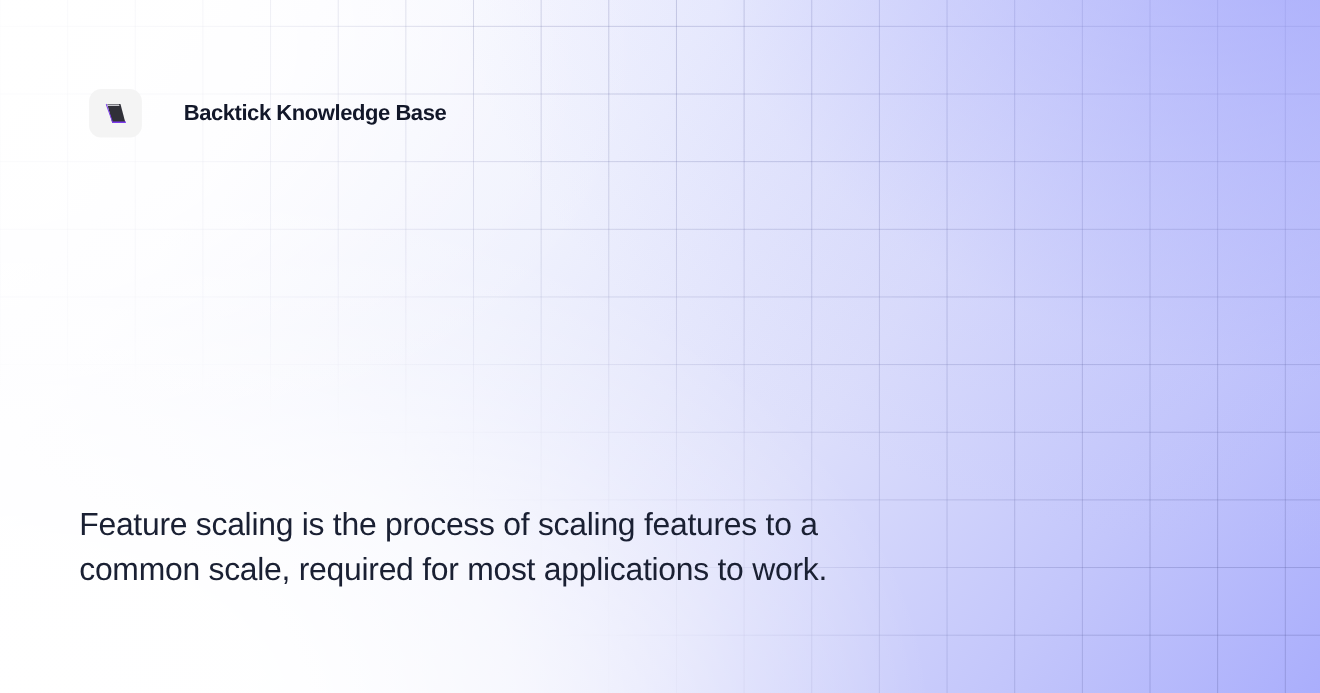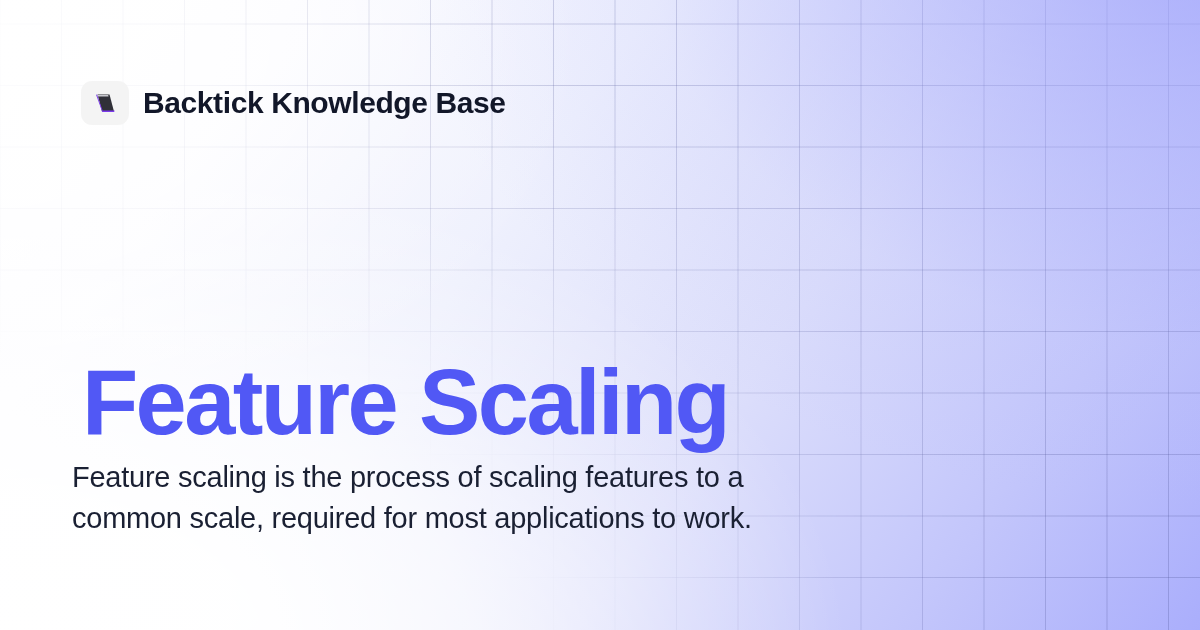--- a/index.html
+++ b/index.html
@@ -91,26 +91,27 @@
     background: rgba(243, 243, 243, 0.88);
     display: flex;
     align-items: center;
     justify-content: center;
     flex: 0 0 auto;
   }
 
   .brand-mark svg { display: block; }
 
   .brand-title {
-    font-size: 30px;
+    font-size: 20px;
     font-weight: bold;
     letter-spacing: -0.4px;
     color: #121729;
     white-space: nowrap;
     line-height: 1;
+    margin-left: 24px;
   }
 
   .headline {
     position: absolute;
     left: 82px;
     top: 294px;
     font-size: 92px;
     font-weight: bold;
     letter-spacing: -2.6px;
     line-height: 1;
@@ -148,18 +149,17 @@
         <svg width="30" height="30" viewBox="0 0 30 30" aria-hidden="true">
           <polygon points="7.5,6.5 19.5,6.5 24.0,23.5 12.0,23.5" fill="#303038"></polygon>
           <polygon points="6.2,6.9 18.2,6.9 18.6,8.4 6.6,8.4" fill="#c9c9cf"></polygon>
           <polygon points="6.2,6.9 6.9,6.3 12.9,23.3 12.2,23.9" fill="#7c3aed"></polygon>
           <polygon points="12.2,23.9 24.2,23.9 24.6,22.4 12.6,22.4" fill="#7c3aed"></polygon>
         </svg>
       </div>
       <div class="brand-title">Backtick Knowledge Base</div>
     </div>
 
-    <h1 class="headline">Feature Scaling</h1>
 
     <p class="subcopy">Feature scaling is the process of scaling features to a common scale, required for most applications to work.</p>
 
   </div>
 </div>
 
 </body></html>

